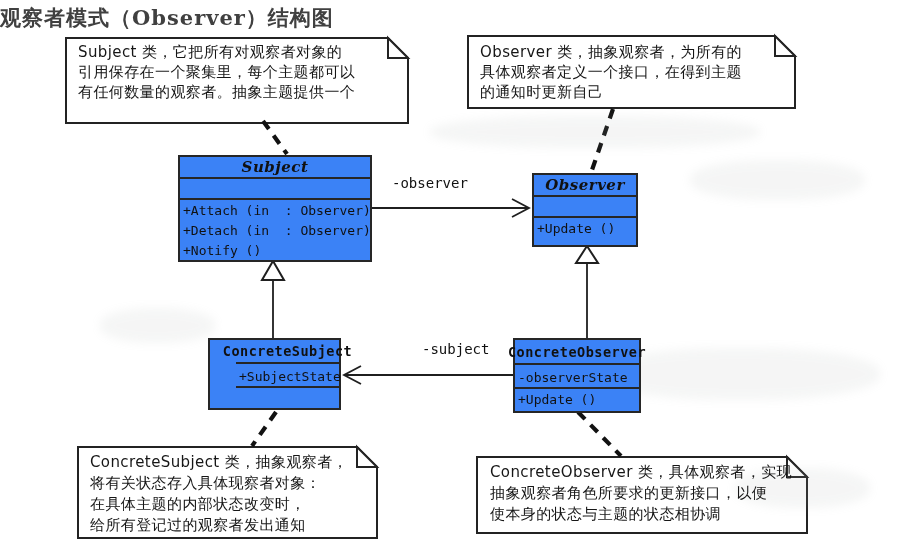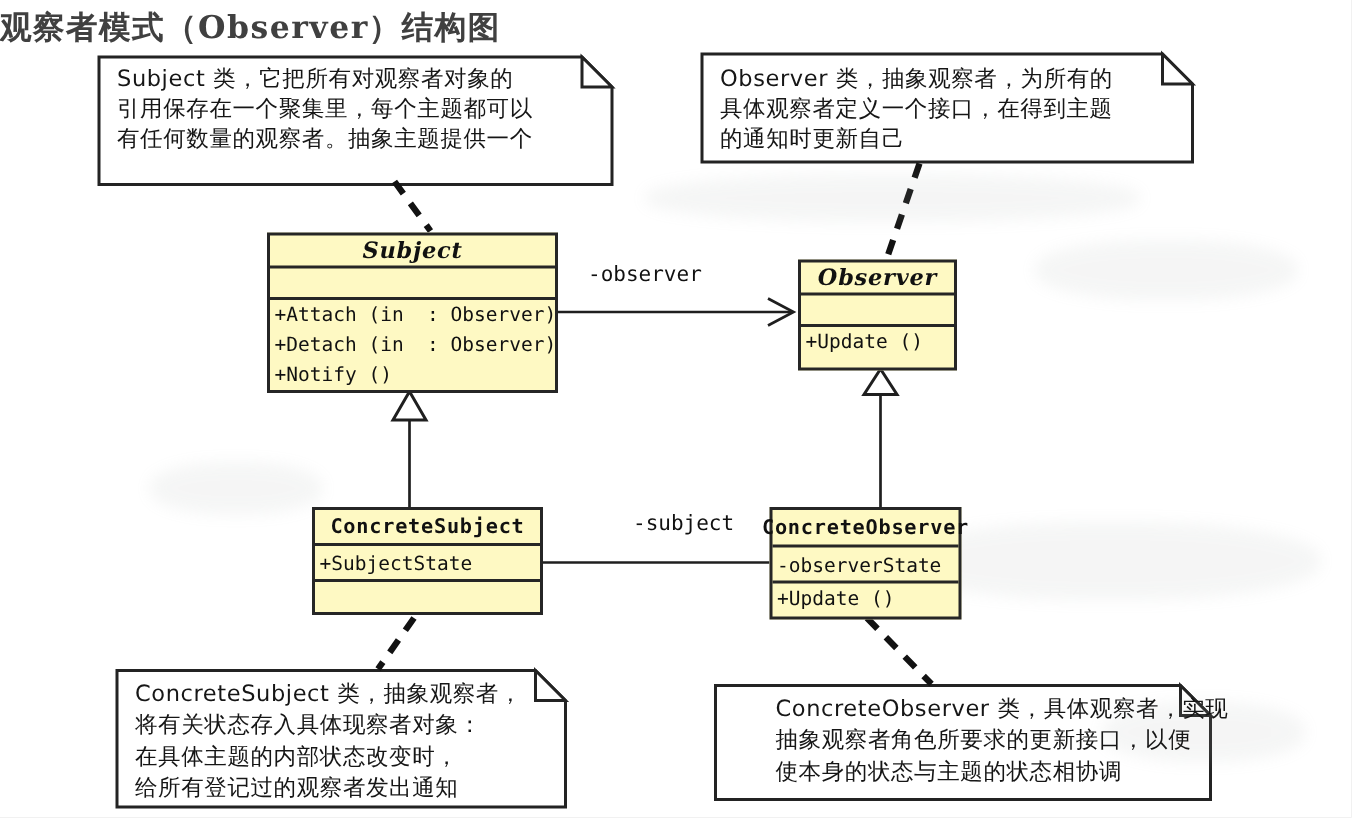--- a/index.html
+++ b/index.html
@@ -12,21 +12,21 @@
     position:absolute;left:0;top:4px;width:901px;text-align:left;
     font:700 21px "DejaVu Serif",serif;letter-spacing:1px;color:#404040;
   }
   .note-text{position:absolute;z-index:3;}
   .nline{
     font:15px/20px "DejaVu Sans",sans-serif;color:#161616;
     letter-spacing:.4px;white-space:pre;
   }
   .n3 .nline,.n4 .nline{line-height:21px;}
   .uml-class{
-    position:absolute;z-index:3;box-sizing:border-box;background:#fef9c3;
+    position:absolute;z-index:3;box-sizing:border-box;background:#3b82f6;
     border:2px solid #262626;display:flex;flex-direction:column;
   }
   .cls-title{
     border-bottom:2px solid #262626;display:flex;align-items:center;
     justify-content:center;font:italic 700 15px "DejaVu Serif",serif;
     letter-spacing:.5px;color:#111;
   }
   .cls-title.concrete{font:700 13.5px "DejaVu Sans Mono",monospace;font-style:normal;}
   .cls-attrs{border-bottom:2px solid #262626;}
   .cls-methods{flex:1;}
@@ -106,21 +106,21 @@
     <div class="nline">的通知时更新自己</div>
   </div>
 
   <div class="note-text n3" style="left:90px;top:452px;">
     <div class="nline">ConcreteSubject 类，抽象观察者，</div>
     <div class="nline">将有关状态存入具体现察者对象：</div>
     <div class="nline">在具体主题的内部状态改变时，</div>
     <div class="nline">给所有登记过的观察者发出通知</div>
   </div>
 
-  <div class="note-text n4" style="left:517px;top:462px;">
+  <div class="note-text n4" style="left:490px;top:462px;">
     <div class="nline">ConcreteObserver 类，具体观察者，实现</div>
     <div class="nline">抽象观察者角色所要求的更新接口，以便</div>
     <div class="nline">使本身的状态与主题的状态相协调</div>
   </div>
 
   <div class="uml-class" style="left:178px;top:155px;width:194px;height:107px;">
     <div class="cls-title" style="height:23px;">Subject</div>
     <div class="cls-attrs" style="height:21px;"></div>
     <div class="cls-methods">
       <div class="member">+Attach (in  : Observer)</div>
@@ -130,21 +130,21 @@
   </div>
 
   <div class="uml-class" style="left:532px;top:173px;width:106px;height:74px;">
     <div class="cls-title" style="height:20px;">Observer</div>
     <div class="cls-attrs" style="height:19px;"></div>
     <div class="cls-methods">
       <div class="member">+Update ()</div>
     </div>
   </div>
 
-  <div class="uml-class" style="left:208px;top:338px;width:154px;height:72px;">
+  <div class="uml-class" style="left:208px;top:338px;width:133px;height:72px;padding-left:26px;">
     <div class="cls-title concrete" style="height:22px;">ConcreteSubject</div>
     <div class="cls-attrs" style="height:22px;">
       <div class="member attr-member">+SubjectState</div>
     </div>
     <div class="cls-methods"></div>
   </div>
 
   <div class="uml-class" style="left:513px;top:338px;width:128px;height:75px;">
     <div class="cls-title concrete" style="height:23px;">ConcreteObserver</div>
     <div class="cls-attrs" style="height:22px;">

